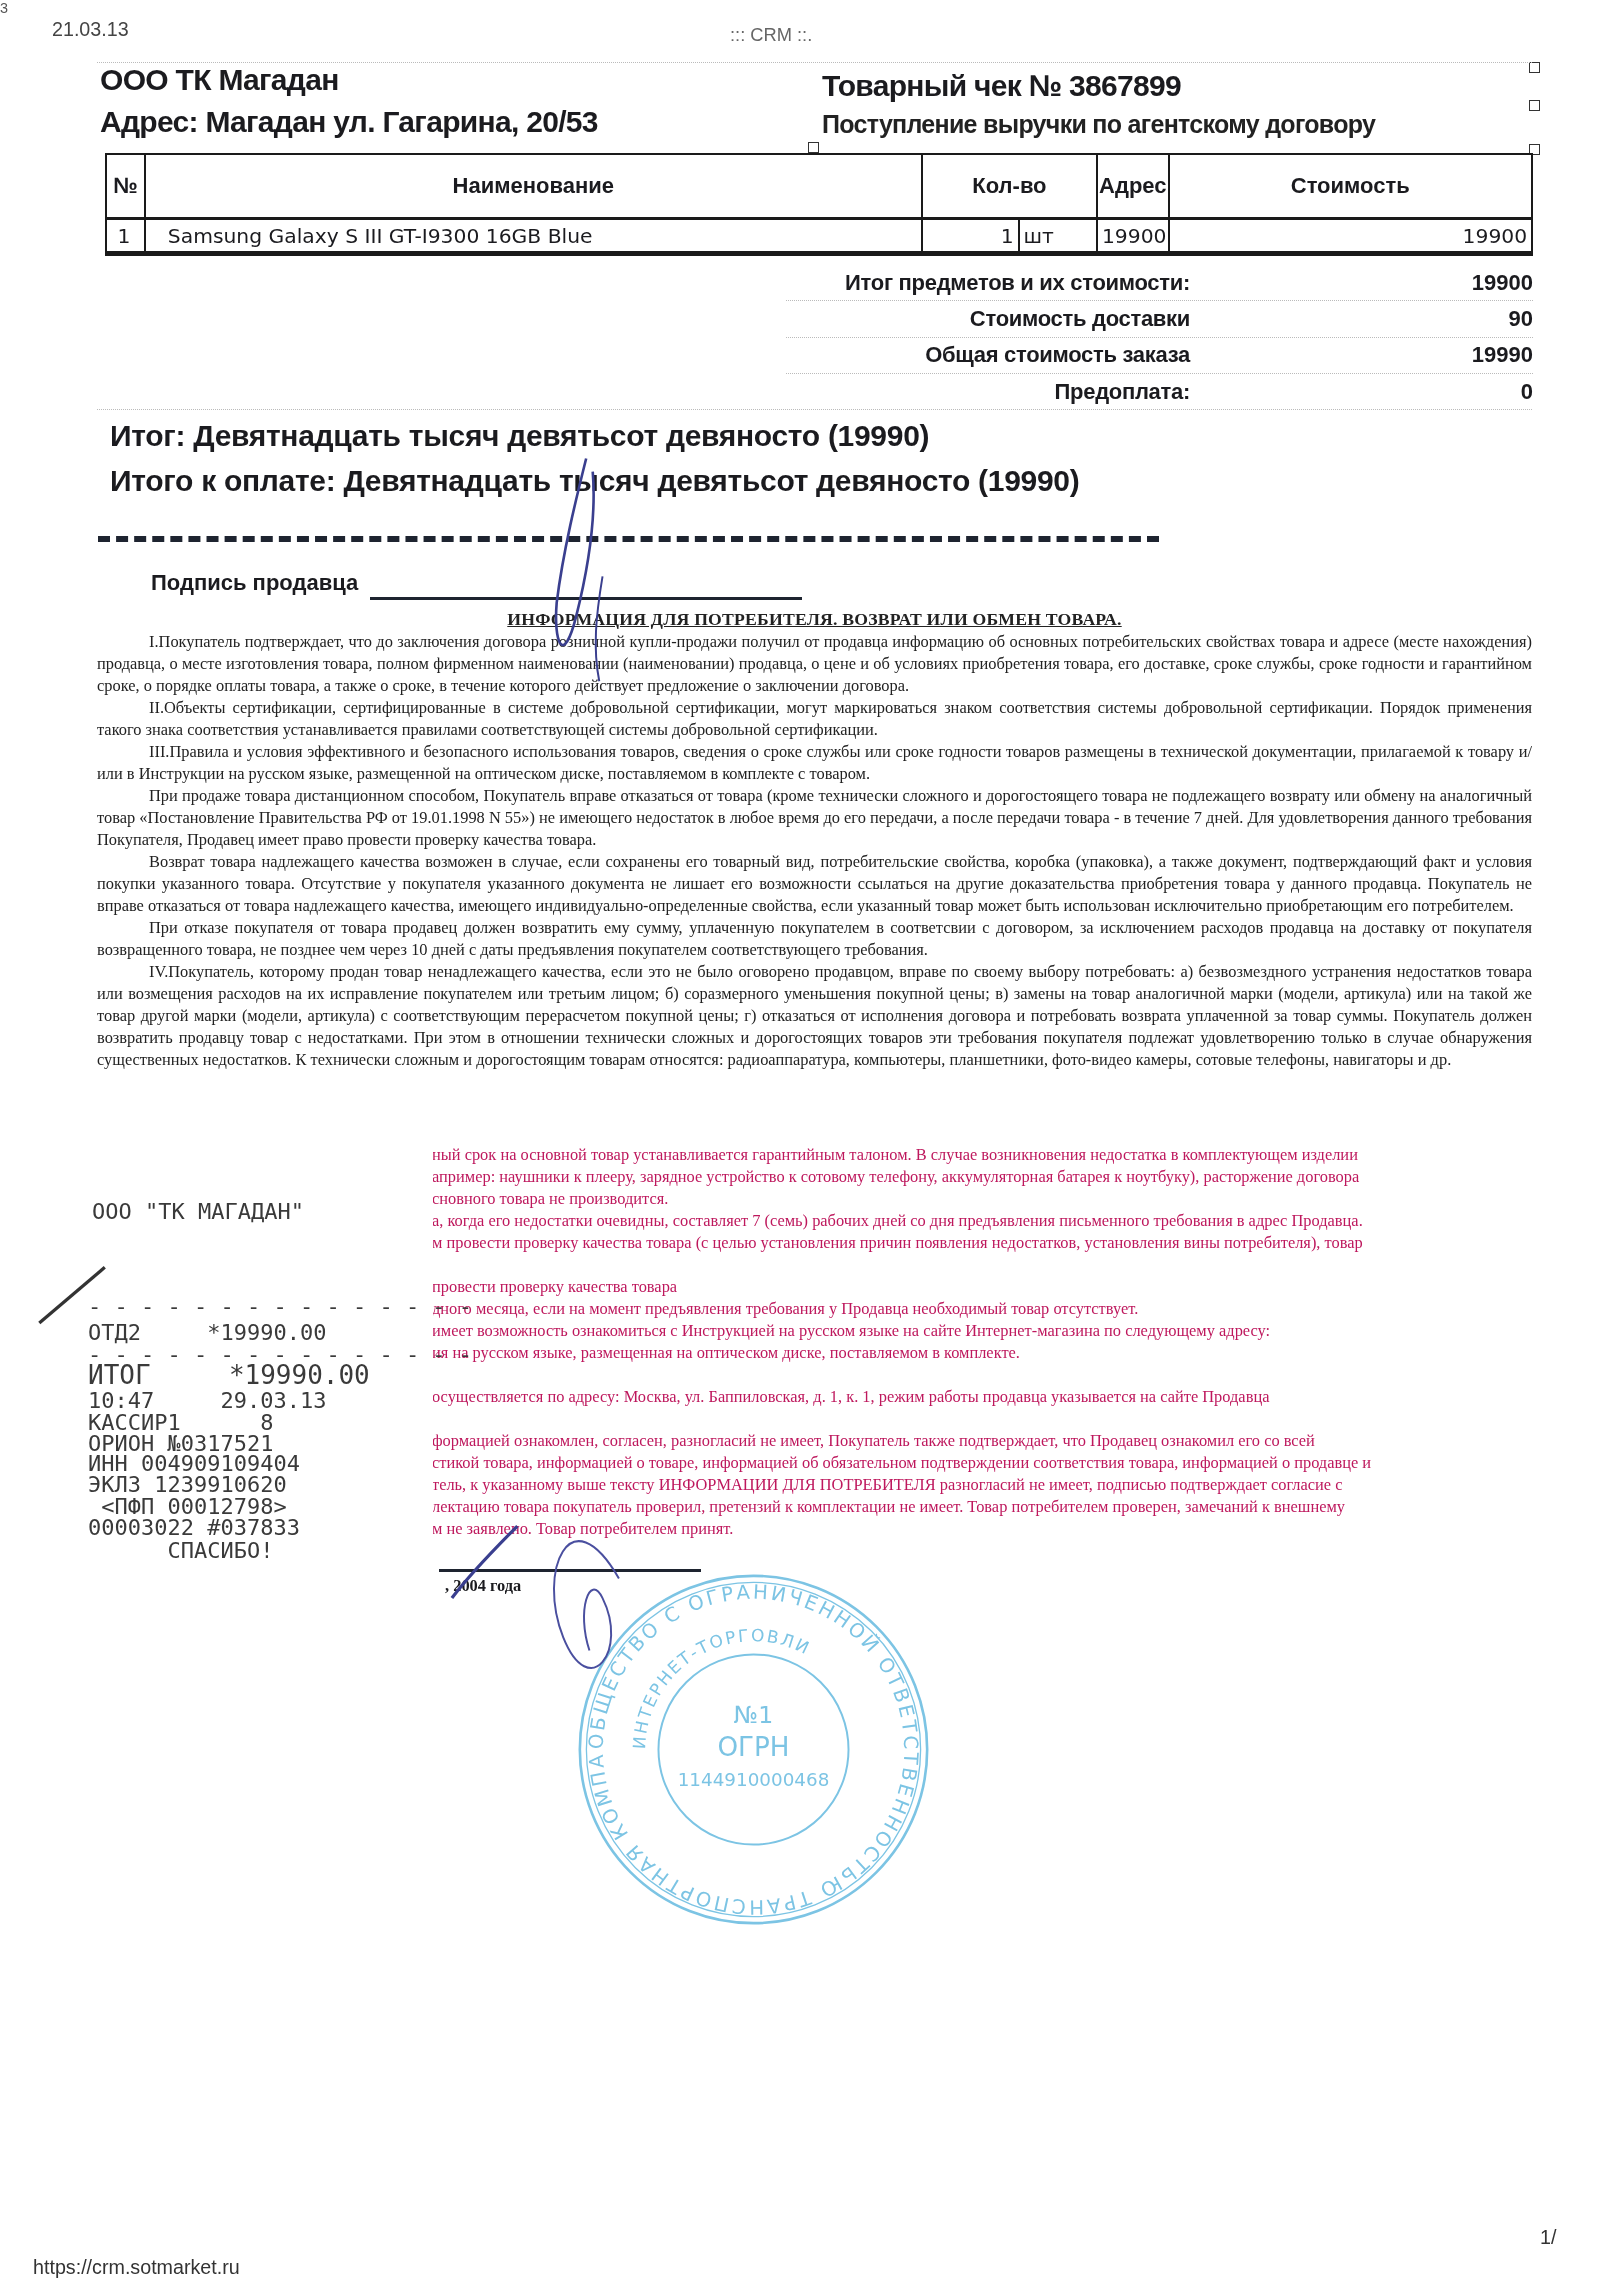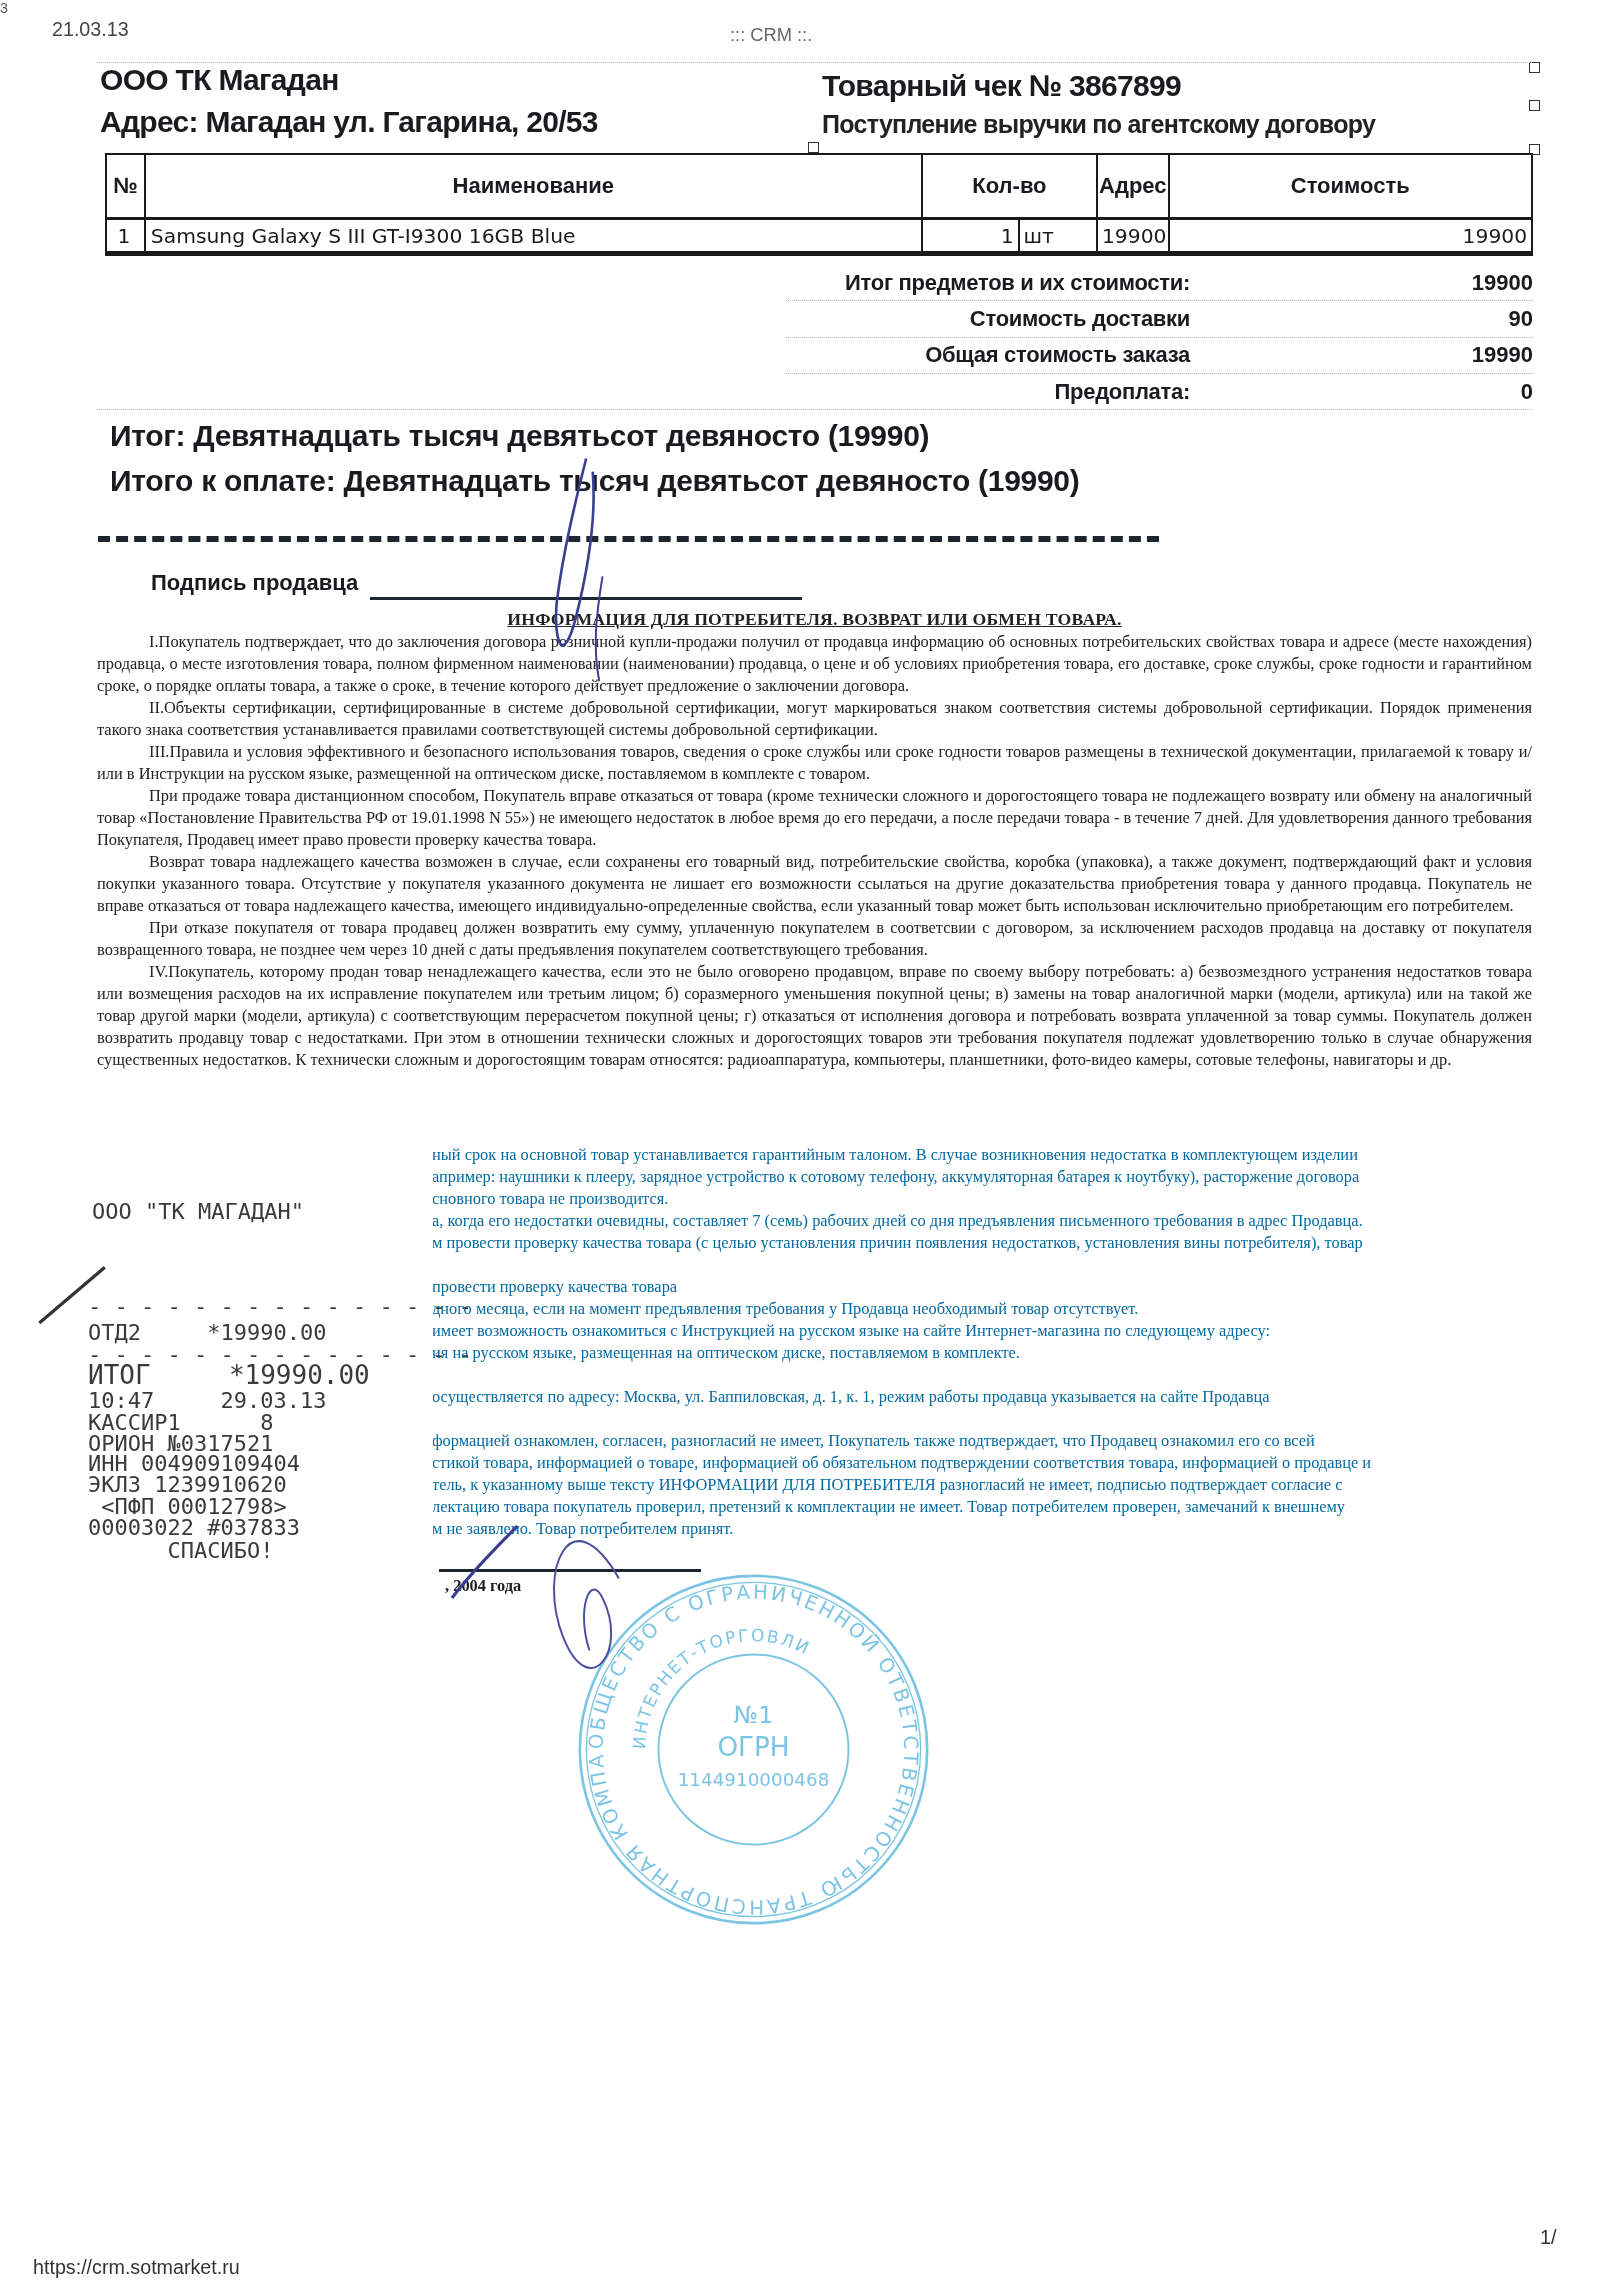--- a/index.html
+++ b/index.html
@@ -31,21 +31,21 @@
 
   .total-words { left:110px; font-size:30px; font-weight:bold; letter-spacing:-0.3px; }
   .sig-line-main { left:98px; top:536px; width:1061px; border-top:6.6px dashed #1e2430; }
   .seller-sign { left:151px; top:570px; font-size:22px; font-weight:bold; }
   .seller-line { left:370px; top:597px; width:432px; border-top:3.9px solid #1e2430; }
 
   .info { left:97px; top:608px; width:1435px; font-family:"Liberation Serif", serif; font-size:16.4px; line-height:22px; color:#222; text-align:justify; }
   .info h2 { text-align:center; font-size:17.7px; font-weight:bold; text-decoration:underline; margin:0 0 1.3px 0; letter-spacing:0.2px; }
   .info p { margin:0; text-indent:52px; }
 
-  .lower { left:432px; width:1101px; font-family:"Liberation Serif", serif; font-size:16.4px; line-height:22px; color:#0369a1; text-align:justify; }
+  .lower { left:432px; width:1101px; font-family:"Liberation Serif", serif; font-size:16.4px; line-height:22px; color:#be185d; text-align:justify; }
   .lower p { margin:0; }
   .mask { left:66px; top:1125px; width:367px; height:472px; background:#fff; }
 
   .till { left:88px; font-family:"DejaVu Sans Mono", monospace; color:#3a3a3a; font-size:22px; line-height:21.6px; white-space:pre; }
   .till-name { left:92px; top:1199px; font-family:"DejaVu Sans Mono", monospace; color:#3a3a3a; font-size:22px; white-space:pre; }
 
   .date-line { left:439px; top:1569px; width:262px; border-top:3.3px solid #1e2430; }
   .date-text { left:445px; top:1576px; font-family:"Liberation Serif", serif; font-weight:bold; font-size:16.4px; }
 
   .stamp { left:570px; top:1566px; width:367px; height:367px; }
@@ -84,21 +84,21 @@
   <tbody>
       <tr class="head">
     <th>№</th>
     <th>Наименование</th>
     <th colspan="2">Кол-во</th>
     <th style="text-align:left">Адрес</th>
     <th>Стоимость</th>
   </tr>
   <tr class="row">
     <td class="num" style="text-align:center">1</td>
-    <td style="padding-left:5px">Samsung Galaxy S III GT-I9300 16GB Blue</td>
+    <td style="padding-left:22px">Samsung Galaxy S III GT-I9300 16GB Blue</td>
     <td class="num">1</td>
     <td style="padding-left:3.9px">шт</td>
     <td style="padding-left:3.9px">19900</td>
     <td class="num">19900</td>
   </tr>
 </tbody>
   </table>
 
 <div class="abs sum-label" style="top:270px">Итог предметов и их стоимости:</div>
 <div class="abs sum-value" style="top:270px">19900</div>

